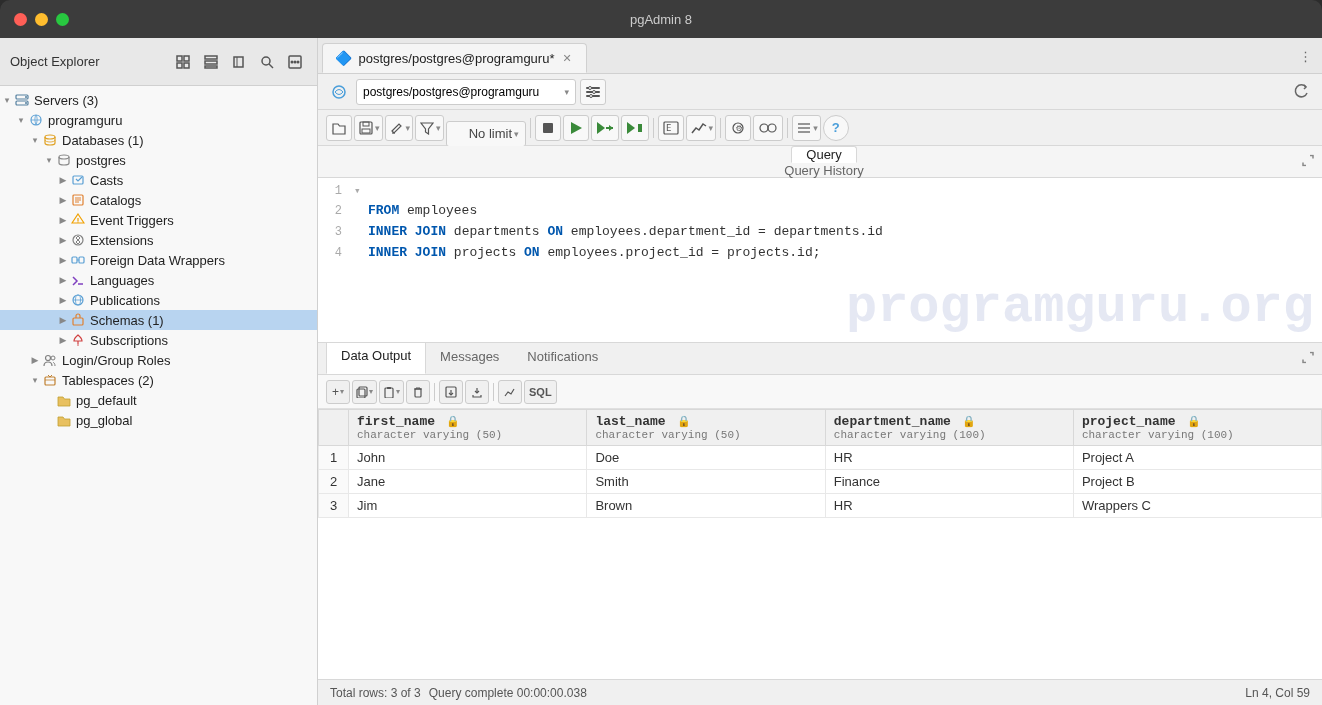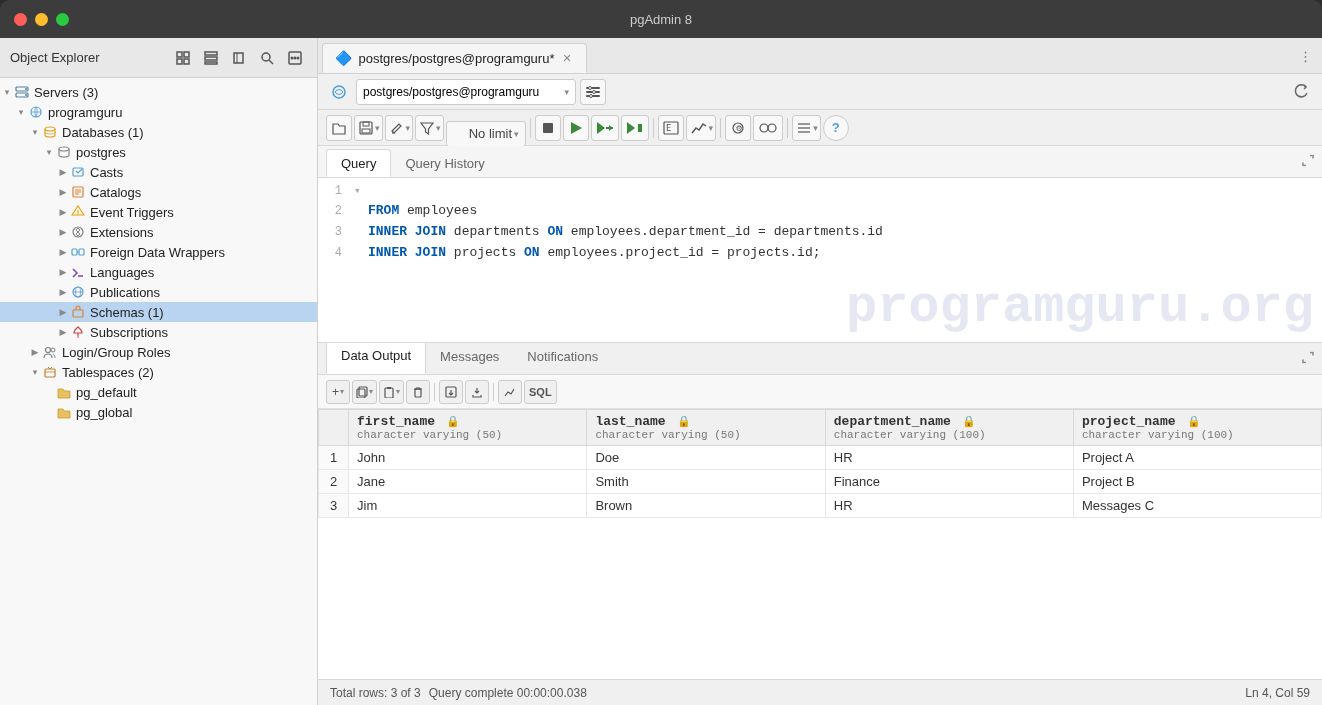--- a/index.html
+++ b/index.html
@@ -53,21 +53,21 @@
     
     .sidebar {
       width: 318px;
       background: #f8f8f8;
       border-right: 1px solid #d0d0d0;
       display: flex;
       flex-direction: column;
       overflow: hidden;
     }
     .sidebar-header {
-      height: 40px;
+      height: 48px;
       background: #e8e8e8;
       border-bottom: 1px solid #d0d0d0;
       display: flex;
       align-items: center;
       padding: 0 10px;
       gap: 8px;
     }
     .sidebar-title {
       font-size: 13px;
       color: #333;
@@ -225,23 +225,24 @@
       padding: 0 8px;
       gap: 2px;
     }
 
     
     .query-tabs {
       height: 32px;
       background: #f5f5f5;
       border-bottom: 1px solid #d8d8d8;
       display: flex;
-      align-items: flex-end;
+      align-items: center;
       padding-left: 8px;
       position: relative;
+      flex-direction: column;
     }
     .query-tab {
       height: 28px;
       padding: 0 14px;
       display: flex; align-items: center;
       cursor: pointer;
       font-size: 13px;
       border-radius: 3px 3px 0 0;
     }
     .query-tab.active {
@@ -979,21 +980,21 @@
                 <td>Jane</td>
                 <td>Smith</td>
                 <td>Finance</td>
                 <td>Project B</td>
               </tr>
               <tr>
                 <td class="row-num">3</td>
                 <td>Jim</td>
                 <td>Brown</td>
                 <td>HR</td>
-                <td>Messages C</td>
+                <td>Wrappers C</td>
               </tr>
             </tbody>
         </table>
       </div>
     </div>
 
     <div class="status-bar">
       <span>Total rows: 3 of 3</span>
       <span>Query complete 00:00:00.038</span>
       <span class="status-right">Ln 4, Col 59</span>

